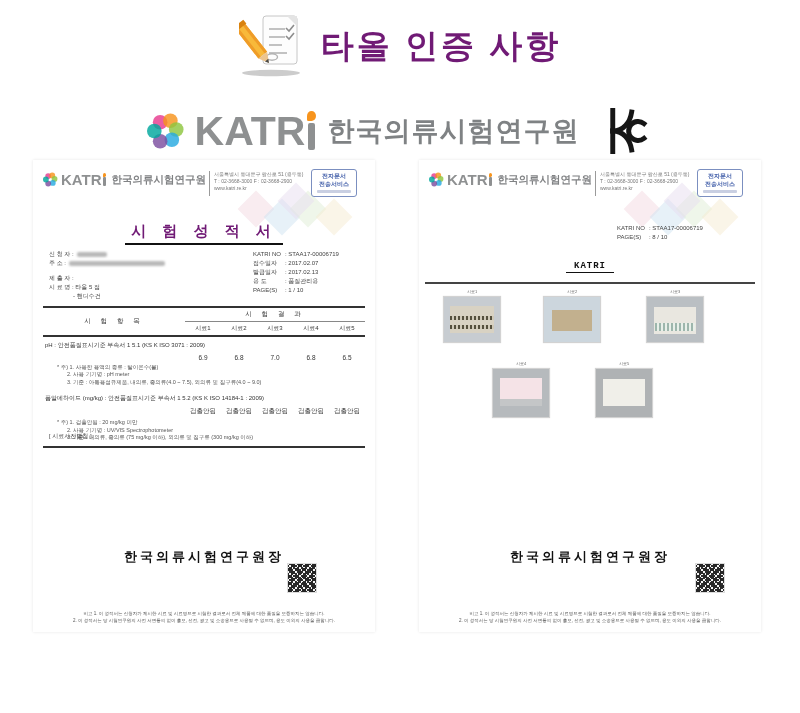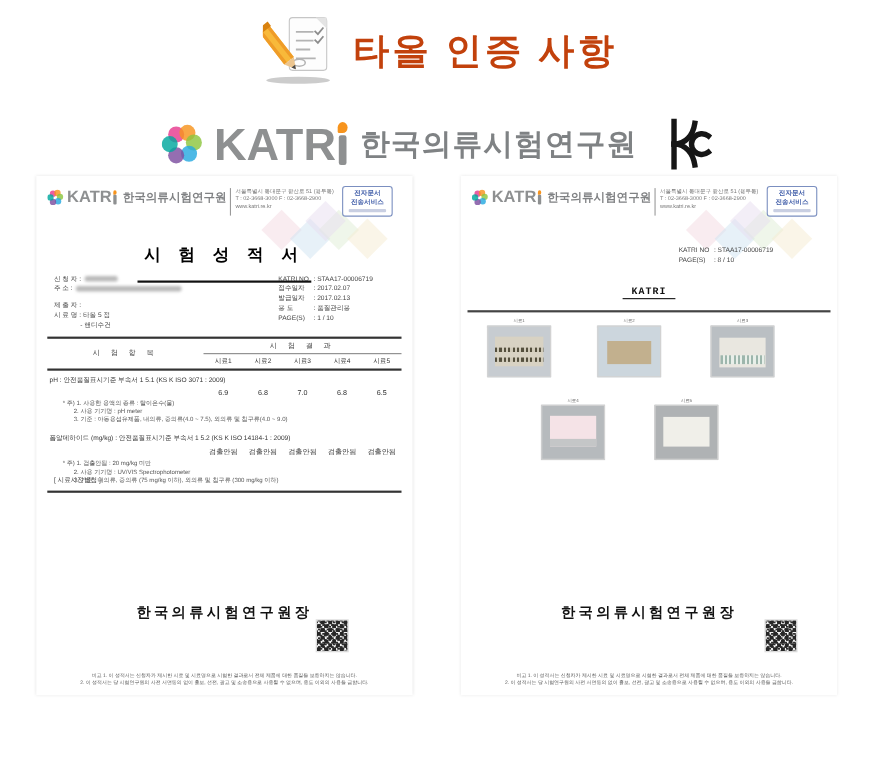--- a/index.html
+++ b/index.html
@@ -2,21 +2,21 @@
 <html><head>
 <meta charset="utf-8">
 <style>
   * { margin:0; padding:0; box-sizing:border-box; }
   html,body { width:800px; height:713px; background:#ffffff; font-family:"Liberation Sans", sans-serif; }
   .stage { position:relative; width:800px; height:713px; background:#fff; overflow:hidden; }
 
   
   .title-banner { position:absolute; top:10px; left:0; width:100%; height:72px;
     display:flex; justify-content:center; align-items:center; gap:16px; }
-  .title-text { font-size:33px; font-weight:bold; color:#c2410c; letter-spacing:3px; }
+  .title-text { font-size:33px; font-weight:bold; color:#701a75; letter-spacing:3px; }
 
   
   .main-logo-row { position:absolute; top:102px; left:0; width:100%; height:58px;
     display:flex; justify-content:center; align-items:center; gap:10px; }
   .brand-word { display:flex; align-items:flex-end; }
   .brand-txt { font-size:41px; font-weight:bold; color:#8e9091; letter-spacing:0px; line-height:40px; }
   .iwrap { position:relative; display:inline-block; width:10px; height:40px; margin-left:2px; }
   .iwrap .istem { position:absolute; left:1px; bottom:1px; width:7px; height:27px; background:#8e9091; border-radius:2px; }
   .iwrap .idot  { position:absolute; left:0px; top:0px; width:9px; height:10px; background:#f7941d; border-radius:50% 50% 50% 15%; }
   .org-txt { font-size:27px; font-weight:bold; color:#7f8284; letter-spacing:1px; }
@@ -45,21 +45,21 @@
   .dh-dia i { position:absolute; width:26px; height:26px; transform:rotate(45deg); opacity:.5; }
   .dh-dia .d1 { left:206px; top:32px; background:#f3d9e2; }
   .dh-dia .d2 { left:232px; top:40px; background:#cfe3f2; }
   .dh-dia .d3 { left:258px; top:32px; background:#dfeed6; }
   .dh-dia .d4 { left:284px; top:40px; background:#f6ecd2; }
   .dh-dia .d5 { left:246px; top:24px; background:#e8def0; }
 
   
   .ld-title { position:absolute; top:62px; width:100%; text-align:center; }
   .ld-title span { display:inline-block; font-size:15px; font-weight:bold; letter-spacing:6px;
-    color:#000000; border-bottom:2px solid #111; padding:0 6px 14px; }
+    color:#701a75; border-bottom:2px solid #111; padding:0 6px 2px; }
   .ld-fields { position:absolute; left:16px; top:90px; font-size:6px; line-height:9px; color:#444; }
   .ld-fields .gap { height:6px; }
   .ld-fields .ind { padding-left:24px; }
   .blur { display:inline-block; height:5px; background:#b9b9b9; filter:blur(1.3px);
     border-radius:2px; vertical-align:middle; margin-left:3px; }
   .w30 { width:30px; } .w95 { width:96px; }
   .ld-meta, .rd-meta { position:absolute; font-size:6px; line-height:9px; color:#444; }
   .ld-meta { left:220px; top:90px; }
   .rd-meta { left:198px; top:64px; }
   .mlab { display:inline-block; width:32px; }

